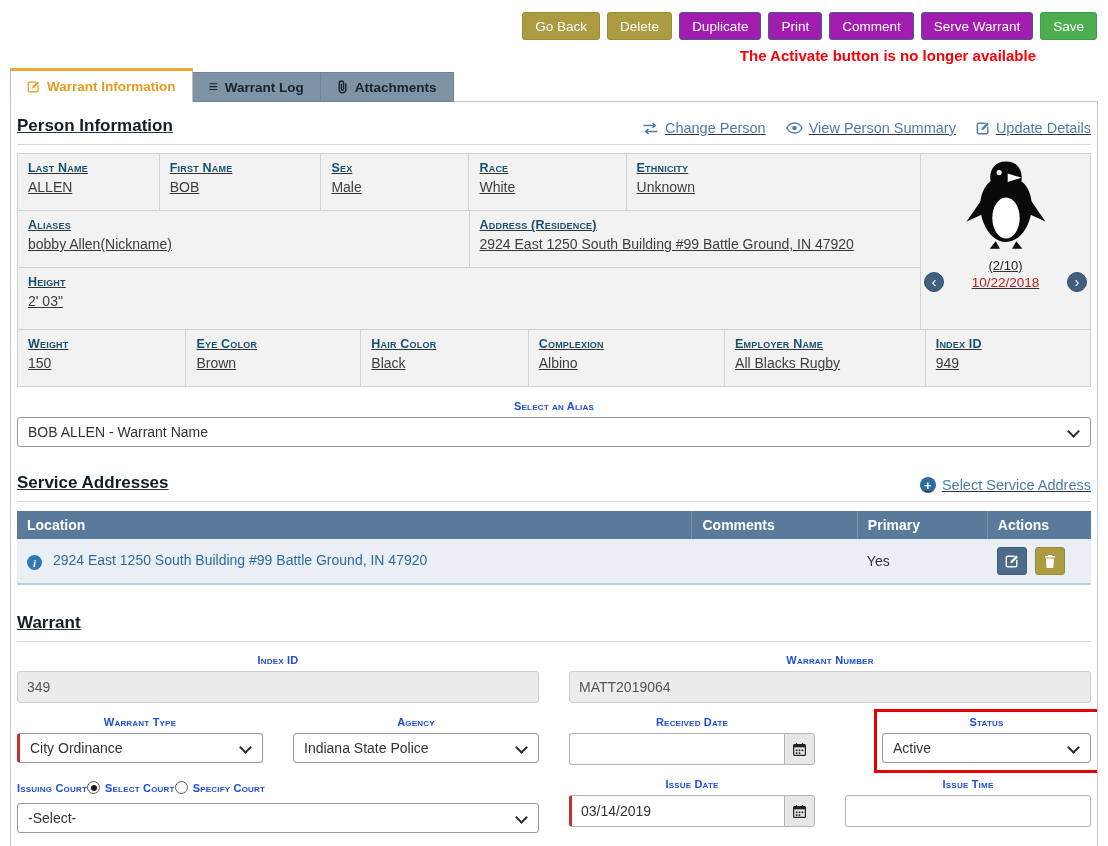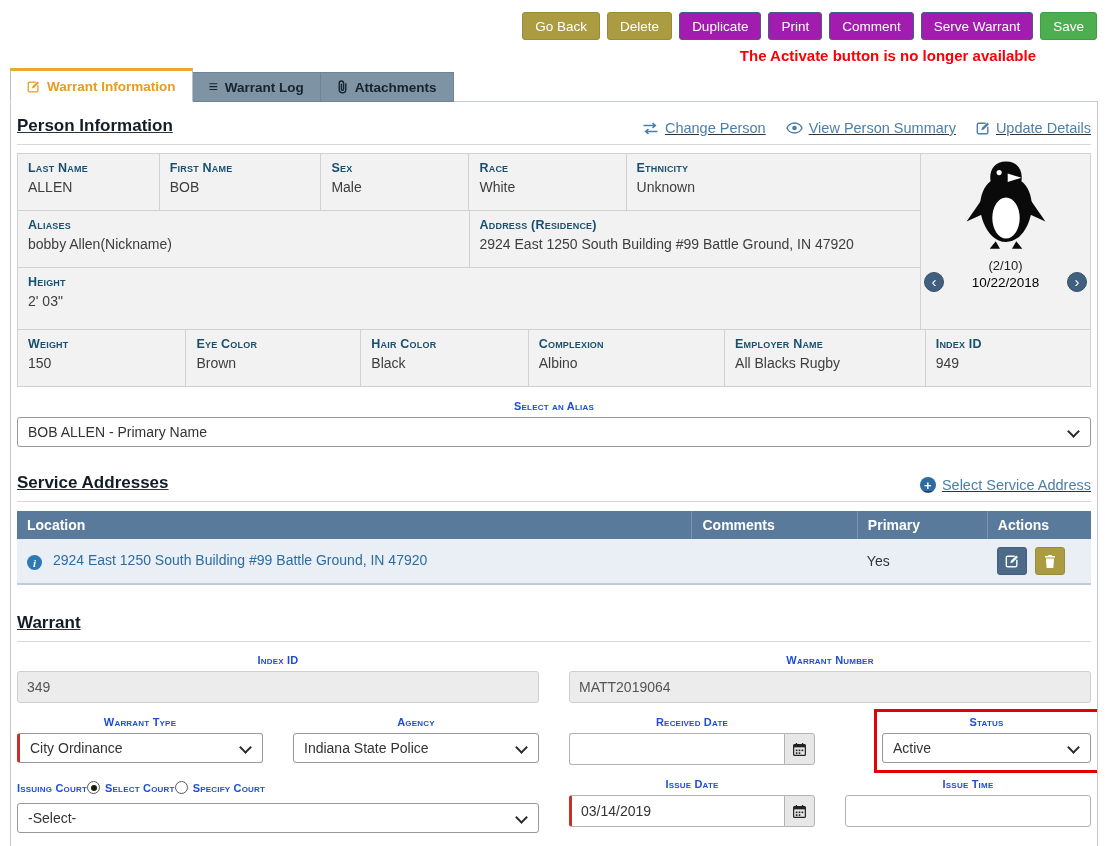--- a/index.html
+++ b/index.html
@@ -28,32 +28,32 @@
 
   
   .panel { margin: 0 10px; border: 1px solid #c3cad0; border-bottom: none; background: #fff; padding: 4px 6px 0; position: relative; z-index: 1; height: 747px; overflow: hidden; }
 
   .section-header { display: flex; justify-content: space-between; align-items: flex-end; padding: 10px 0 8px; border-bottom: 1px solid #d8d8d8; text-decoration: underline; }
   .section-header h2 { font-size: 17px; color: #101c26; font-weight: bold; }
   .hlinks { display: flex; gap: 20px; }
   .hlink { display: inline-flex; align-items: center; gap: 6px; color: #4d7ea8; font-size: 14.5px; cursor: pointer; text-decoration: none; }
 
   
-  .ptable { border-top: 1px solid #d1d1d1; border-left: 1px solid #d1d1d1; margin-top: 8px; }
+  .ptable { border-top: 1px solid #d1d1d1; border-left: 1px solid #d1d1d1; margin-top: 8px; text-decoration: underline; }
   .ptop { display: flex; }
   .pleft { flex: 1 1 auto; min-width: 0; }
   .prow { display: flex; }
   .pcell { background: #f2f2f2; border-right: 1px solid #d1d1d1; border-bottom: 1px solid #d1d1d1; padding: 7px 10px 0; overflow: hidden; }
   .h57 { height: 57px; } .h62 { height: 62px; }
   .plabel { font-variant: small-caps; font-weight: bold; font-size: 12.5px; color: #17506f; letter-spacing: .2px; white-space: nowrap; }
   .pvalue { font-size: 14px; color: #3d3d3d; margin-top: 4px; white-space: nowrap; }
 
   .photo-cell { width: 170px; flex: none; height: 176px; position: relative; display: flex; flex-direction: column; align-items: center; padding: 4px 0 0; }
   .photo-counter { font-size: 13px; color: #222; margin-top: 1px; }
-  .photo-date { font-size: 13.5px; color: #000000; margin-top: 2px; }
+  .photo-date { font-size: 13.5px; color: #b91c1c; margin-top: 2px; }
   .photo-nav { position: absolute; width: 20px; height: 20px; border-radius: 50%; background: #41607f; color: #fff; border: 1px solid #34506b; font-size: 15px; line-height: 1; display: flex; align-items: center; justify-content: center; cursor: pointer; top: 118px; padding: 0 0 2px; }
   .photo-nav.left { left: 3px; } .photo-nav.right { right: 3px; }
 
   
   .flabel { display: block; font-variant: small-caps; font-weight: bold; font-size: 11px; color: #1d4ed8; letter-spacing: .2px; margin-bottom: 5px; white-space: nowrap; text-align: center; }
   .sel { position: relative; height: 30px; line-height: 28px; border: 1px solid #989898; border-radius: 3px; background: #fff; padding: 0 28px 0 10px; font-size: 14px; color: #333; cursor: pointer; white-space: nowrap; overflow: hidden; }
   .sel::after { content: ""; position: absolute; right: 12px; top: 9px; width: 7px; height: 7px; border-right: 2px solid #2b2b2b; border-bottom: 2px solid #2b2b2b; transform: rotate(45deg); }
   .tinput { width: 100%; height: 32px; border: 1px solid #b3b3b3; border-radius: 3px; padding: 0 9px; font-size: 14px; color: #333; background: #fff; font-family: inherit; }
   .tinput.ro { background: #ececec; border-color: #cfcfcf; color: #555; }
   .req { border-left: 3px solid #c9302c !important; }
@@ -254,21 +254,21 @@
         <div class="pcell h57" style="width:15.4%">
           <div class="plabel">Index ID</div>
           <div class="pvalue">949</div>
         </div>
       </div>
     </div>
 
     <div class="alias-block">
       <span class="flabel">Select an Alias</span>
       <div class="sel">
-        <span>BOB ALLEN - Primary Name</span>
+        <span>BOB ALLEN - Warrant Name</span>
       </div>
     </div>
 
     <div class="section-header sa-header">
       <h2>Service Addresses</h2>
       <a class="hlink">
         <span class="plus-icon">+</span>
         <span>Select Service Address</span>
       </a>
     </div>

